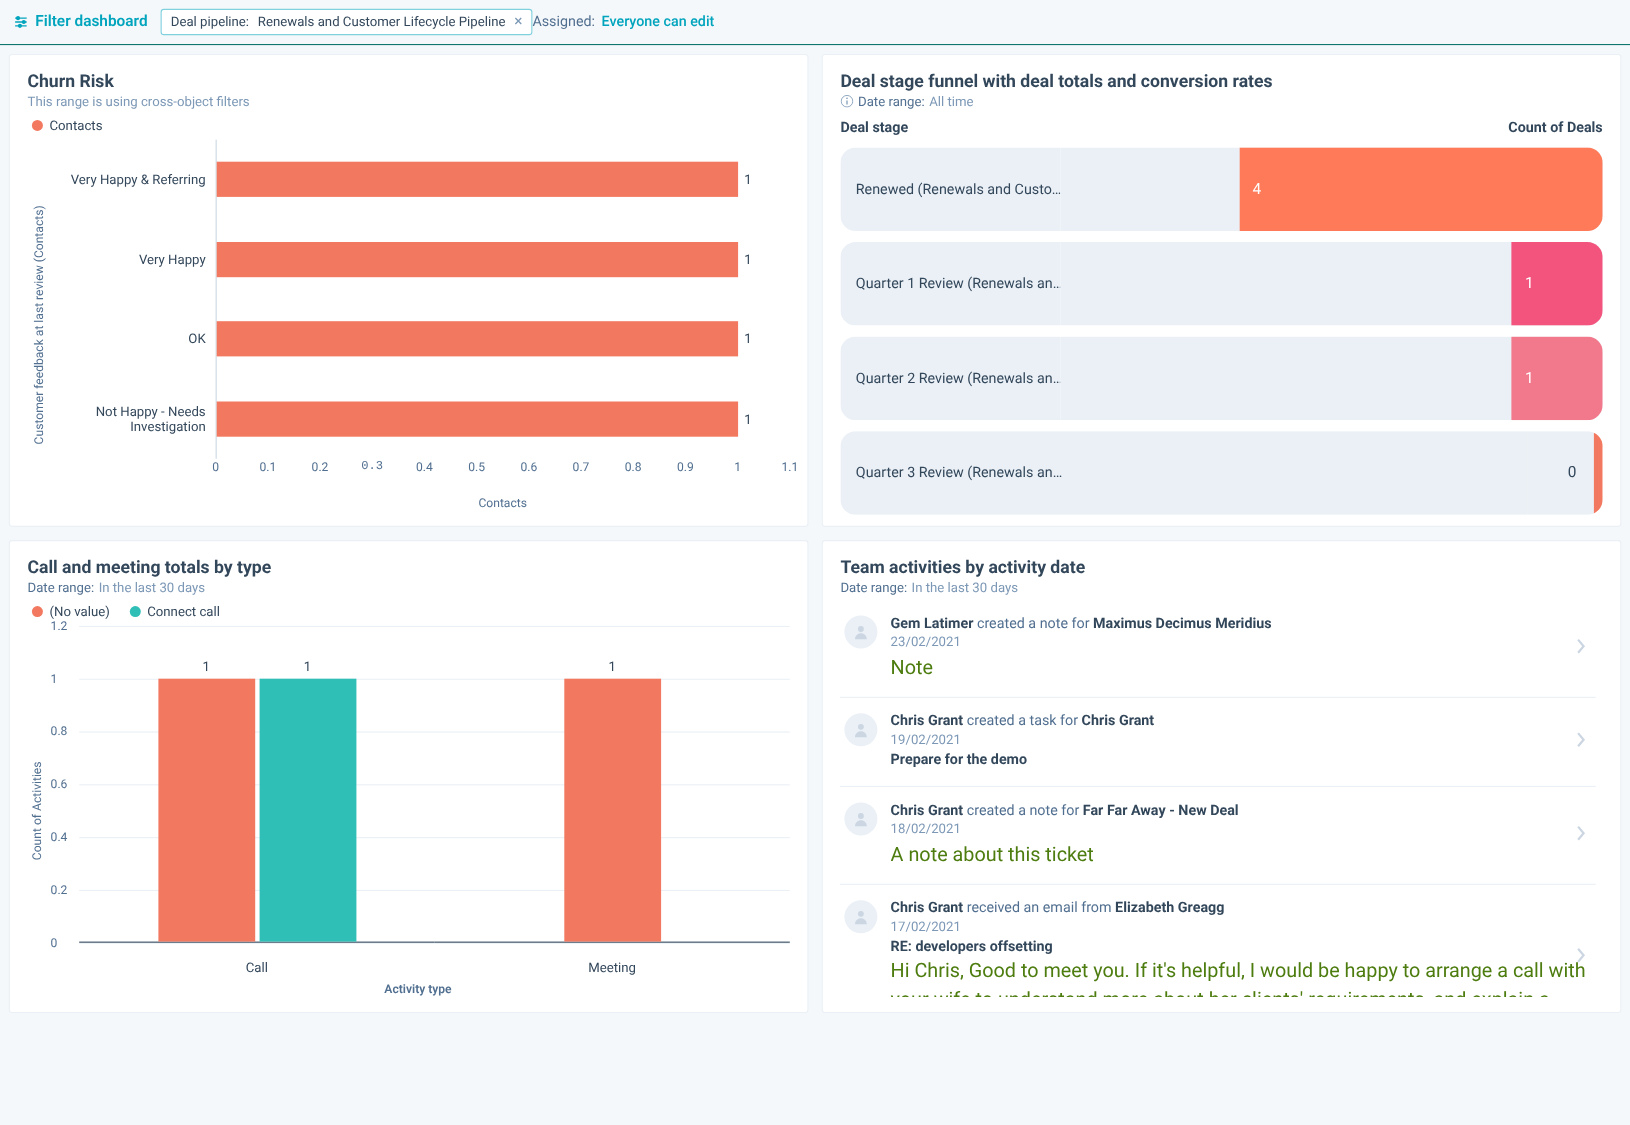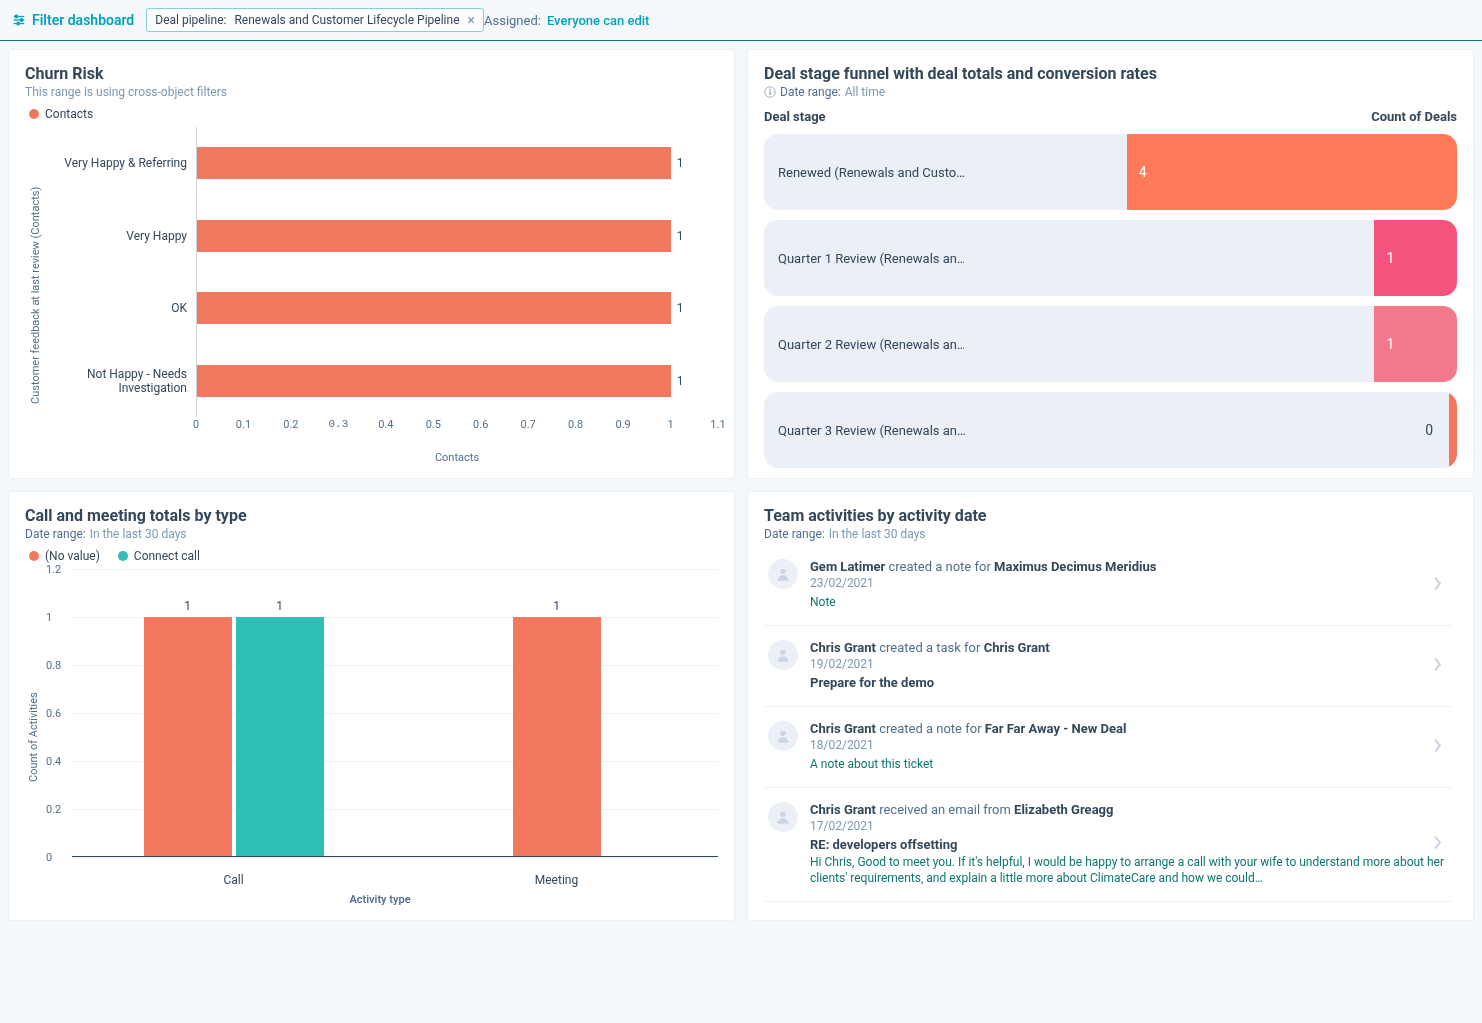--- a/index.html
+++ b/index.html
@@ -107,21 +107,21 @@
   
   .activities { flex:1; overflow-y:auto; padding-right:6px;}
   .activity-row { display:flex; gap:12px; padding:14px 4px; border-bottom:1px solid #eaf0f6; align-items:flex-start; position:relative;}
   .avatar { width:30px; height:30px; border-radius:50%; background:#eaf0f6; display:flex; align-items:center; justify-content:center; flex-shrink:0;}
   .avatar svg { width:16px; height:16px; fill:#cbd6e2;}
   .act-body { flex:1; }
   .act-line { font-size:13px; color:#516f90; margin-bottom:2px;}
   .act-line b { color:#33475b; font-weight:700;}
   .act-date { font-size:12px; color:#7c98b6; margin-bottom:4px;}
   .act-subject { font-size:13px; font-weight:700; color:#33475b; margin-bottom:2px;}
-  .act-snippet { font-size:12px; color:#0f766e; line-height:1.4; display:-webkit-box; -webkit-line-clamp:2; -webkit-box-orient:vertical; overflow:hidden;}
+  .act-snippet { font-size:18px; color:#4d7c0f; line-height:1.4; display:-webkit-box; -webkit-line-clamp:2; -webkit-box-orient:vertical; overflow:hidden;}
   .act-chev { position:absolute; right:8px; top:50%; transform:translateY(-50%); color:#cbd6e2;}
 </style>
 </head>
 <body>
 
 <div class="header">
   <div class="header-left">
     <div class="filter-link">
       <svg viewBox="0 0 16 16" fill="none" stroke="#00a4bd" stroke-width="1.5">
           <line x1="2" y1="4" x2="14" y2="4"></line>

